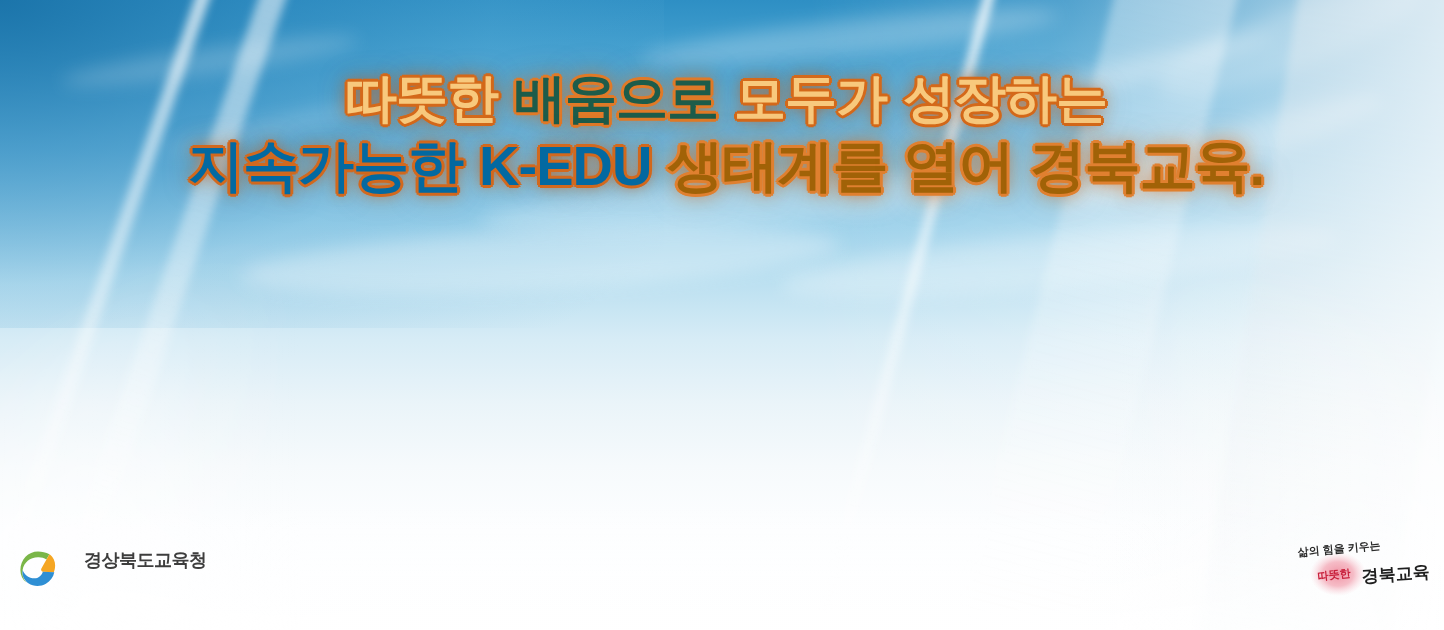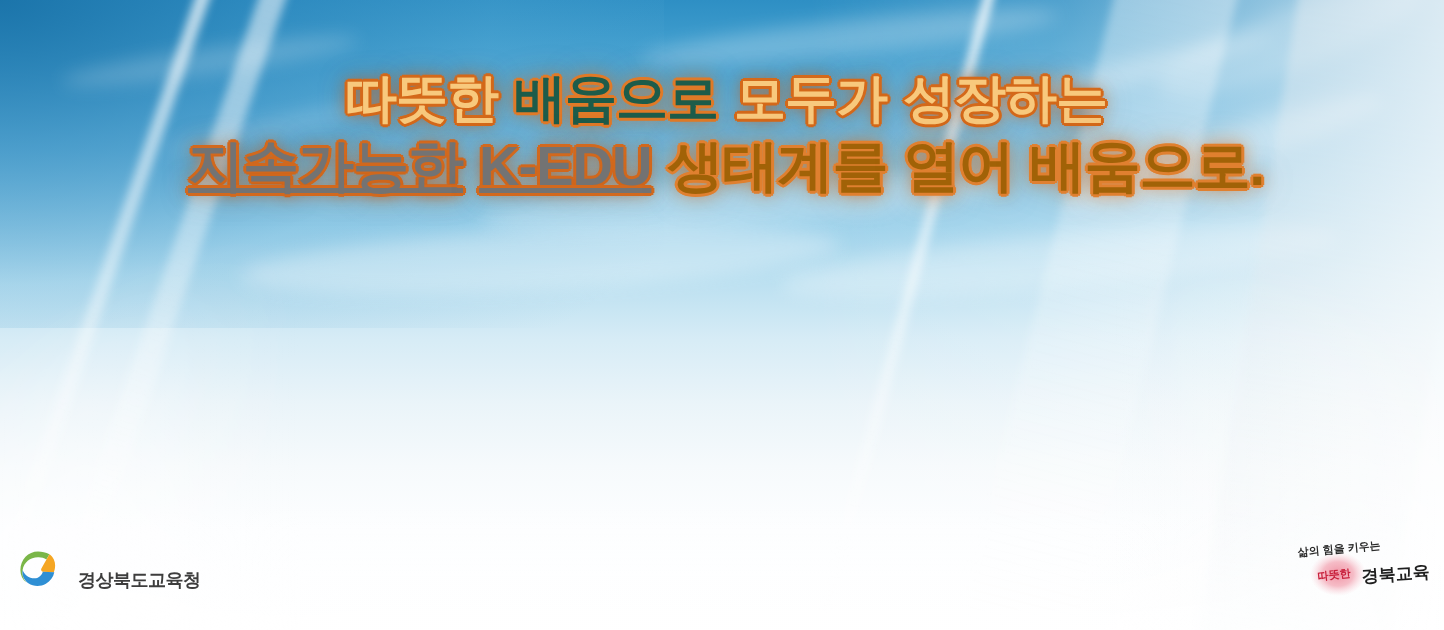--- a/index.html
+++ b/index.html
@@ -146,42 +146,41 @@
   
   .seg-green {
     color: #1d5c4a;
     text-shadow:
       -2px -2px 0 #e07a28, 2px -2px 0 #e07a28, -2px 2px 0 #e07a28, 2px 2px 0 #e07a28,
       -3px 0 0 #e07a28, 3px 0 0 #e07a28, 0 -3px 0 #e07a28, 0 3px 0 #e07a28,
       0 0 16px rgba(214,110,28,0.85), 0 0 30px rgba(190,88,14,0.55);
   }
   
   .seg-blue {
-    color: #737373;
+    color: #0369a1;
     text-shadow:
       -2px -2px 0 #d2691e, 2px -2px 0 #d2691e, -2px 2px 0 #d2691e, 2px 2px 0 #d2691e,
       -3px 0 0 #d2691e, 3px 0 0 #d2691e, 0 -3px 0 #d2691e, 0 3px 0 #d2691e,
       0 0 14px rgba(200,96,22,0.80), 0 0 28px rgba(176,78,12,0.50);
-    text-decoration: underline;
   }
   
   .seg-dark {
     color: #a16207;
     text-shadow:
       -2px -2px 0 #e08030, 2px -2px 0 #e08030, -2px 2px 0 #e08030, 2px 2px 0 #e08030,
       -3px 0 0 #e08030, 3px 0 0 #e08030, 0 -3px 0 #e08030, 0 3px 0 #e08030,
       0 0 16px rgba(214,112,32,0.85), 0 0 30px rgba(190,88,14,0.52);
   }
   .sp { display:inline-block; width: 16px; }
 
   
   .logo-left {
     position: absolute;
     left: 16px; bottom: 38px;
-    display: flex; align-items: flex-end; gap: 18px;
+    display: flex; align-items: flex-start; gap: 24px;
   }
   .logo-mark { width: 44px; height: 44px; display:block; }
   .logo-text {
     font-size: 18px; font-weight: 700; color: #3d3d3d; letter-spacing: -0.5px;
     white-space: nowrap;
   }
 
   .logo-right {
     position: absolute;
     right: 8px; bottom: 32px;
@@ -531,21 +530,21 @@
     <div class="edge-fade-l"></div>
     <div class="edge-fade-r"></div>
     <div class="ground-fade"></div>
   </div>
 
   <div class="headline">
     <div class="hl-line hl-line-1">
       <span class="seg seg-orange">따뜻한</span><span class="sp"></span><span class="seg seg-green">배움으로</span><span class="sp"></span><span class="seg seg-orange">모두가</span><span class="sp"></span><span class="seg seg-orange">성장하는</span>
     </div>
     <div class="hl-line hl-line-2">
-      <span class="seg seg-blue">지속가능한</span><span class="sp"></span><span class="seg seg-blue">K-EDU</span><span class="sp"></span><span class="seg seg-dark">생태계를</span><span class="sp"></span><span class="seg seg-dark">열어</span><span class="sp"></span><span class="seg seg-dark">배움으로.</span>
+      <span class="seg seg-blue">지속가능한</span><span class="sp"></span><span class="seg seg-blue">K-EDU</span><span class="sp"></span><span class="seg seg-dark">생태계를</span><span class="sp"></span><span class="seg seg-dark">열어</span><span class="sp"></span><span class="seg seg-dark">경북교육.</span>
     </div>
   </div>
 
   <div class="logo-left">
     <svg class="logo-mark" viewBox="0 0 100 100" aria-hidden="true">
       <path d="M50 8 C28 8 10 26 10 50 C10 62 15 72 24 79 C16 70 13 60 15 50 C18 32 33 20 52 21 C58 21 64 23 69 26 L76 14 C68 10 59 8 50 8 Z" fill="#7ab648"></path>
       <path d="M76 14 L58 46 C56 49 57 53 61 54 L86 55 C90 46 90 34 86 26 C84 21 80 17 76 14 Z" fill="#f5a623"></path>
       <path d="M15 50 C13 62 18 73 28 80 C40 88 56 88 68 81 C78 75 85 66 87 55 L61 54 C58 63 51 69 42 69 C29 69 19 61 15 50 Z" fill="#2e8fd4"></path>
     </svg>
     <span class="logo-text">경상북도교육청</span>

